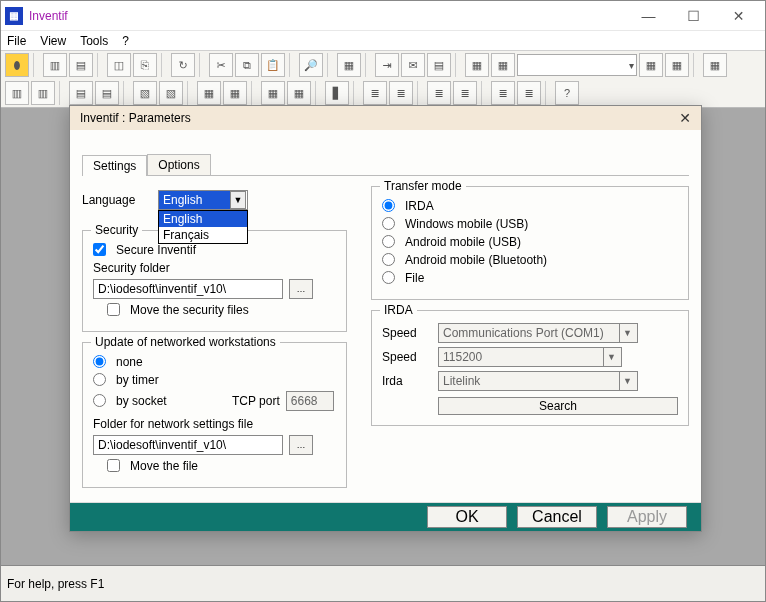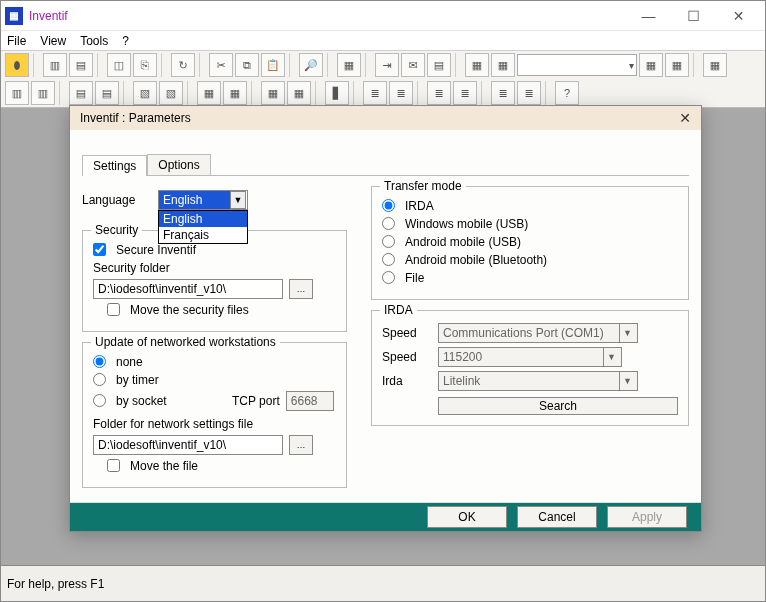--- a/index.html
+++ b/index.html
@@ -232,21 +232,21 @@
   justify-content: flex-end;
   gap: 10px;
   padding: 0 14px;
   border-top: 1px solid #ddd;
 }
 .btn {
   width: 80px; height: 22px;
   border: 1px solid #888;
   background: #f4f3ef;
   display: flex; align-items: center; justify-content: center;
-  font-size: 12px;
+  font-size: 16px;
 }
 .btn.disabled { color: #999; }
 
 .search-btn {
   width: 240px; height: 18px;
   border: 1px solid #888;
   background: #f4f3ef;
   display: flex; align-items: center; justify-content: center;
   margin-left: 56px;
   margin-top: 6px;

